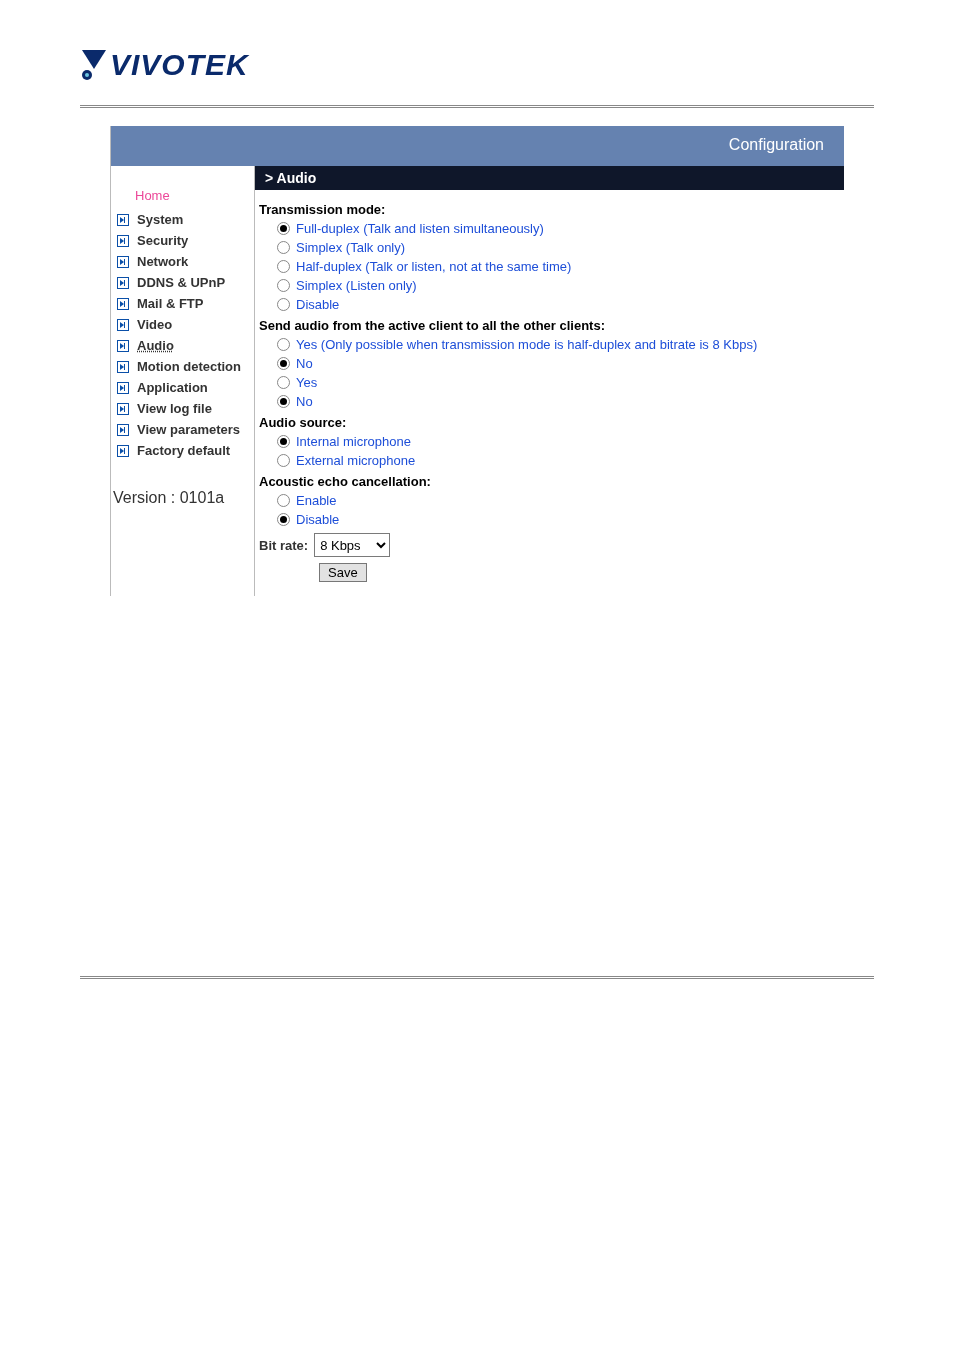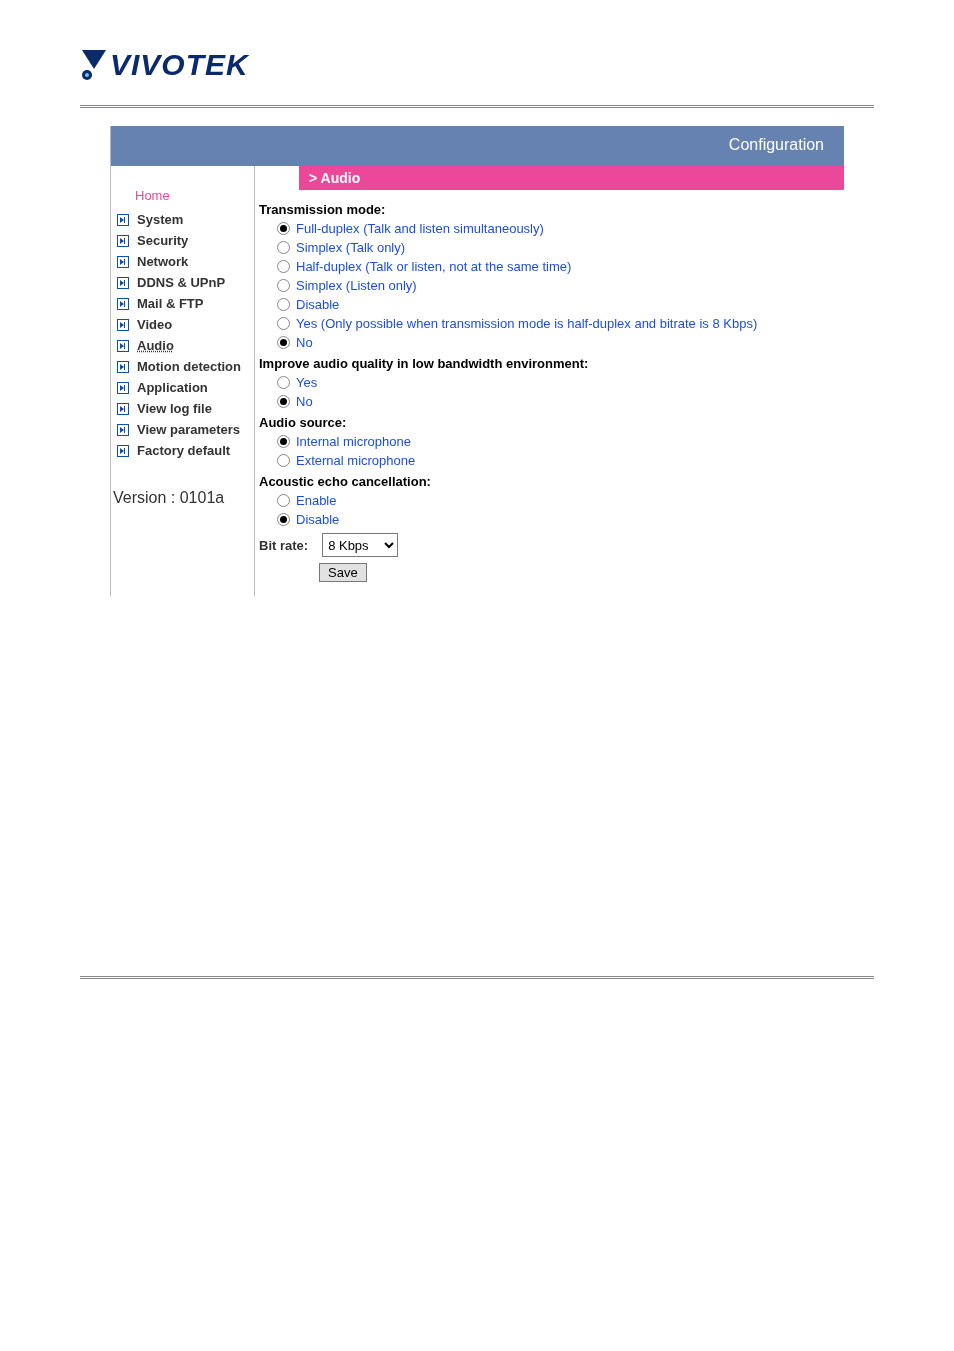--- a/index.html
+++ b/index.html
@@ -97,26 +97,25 @@
       padding: 28px 0 0 2px;
       color: #333;
       font-size: 16px;
     }
     .content {
       flex: 1;
       border-left: 1px solid #bbb;
       margin-left: -1px;
     }
     .breadcrumb {
-      background: #ec4899;
+      background: #0f172a;
       color: #fff;
       padding: 4px 10px;
       font-weight: bold;
       font-size: 14px;
-      margin-left: 44px;
     }
     .form {
       padding: 8px 4px 14px 4px;
     }
     .form-heading {
       font-weight: bold;
       color: #000;
       padding: 4px 0 2px 0;
       font-size: 13px;
     }
@@ -150,21 +149,21 @@
     .opt-label {
       color: #1d4ed8;
     }
     .bitrate-row {
       display: flex;
       align-items: center;
       padding: 4px 0 6px 0;
     }
     .bitrate-label {
       font-weight: bold;
-      margin-right: 14px;
+      margin-right: 6px;
     }
     select {
       border: 1px solid #7a7a7a;
       font-family: Verdana, sans-serif;
       font-size: 13px;
       padding: 0 1px;
       background: #fff;
       height: 24px;
       width: 76px;
     }
@@ -344,32 +343,32 @@
               <div class="opt-row">
                 <input type="radio" class="radio" name="transmission" style="">
                 <span class="opt-label">Simplex (Listen only)</span>
               </div>
               <div class="opt-row">
                 <input type="radio" class="radio" name="transmission" style="">
                 <span class="opt-label">Disable</span>
               </div>
             </div>
 
+          <div class="form-heading">Send audio from the active client to all the other clients:</div>
           <div id="grp-send_audio">
               <div class="opt-row">
                 <input type="radio" class="radio" name="send_audio" style="">
                 <span class="opt-label">Yes (Only possible when transmission mode is half-duplex and bitrate is 8 Kbps)</span>
               </div>
               <div class="opt-row">
                 <input type="radio" class="radio" name="send_audio" checked="" style="">
                 <span class="opt-label">No</span>
               </div>
             </div>
 
-          <div class="form-heading">Improve audio quality in low bandwidth environment:</div>
           <div id="grp-improve">
               <div class="opt-row">
                 <input type="radio" class="radio" name="improve" style="">
                 <span class="opt-label">Yes</span>
               </div>
               <div class="opt-row">
                 <input type="radio" class="radio" name="improve" checked="" style="">
                 <span class="opt-label">No</span>
               </div>
             </div>

